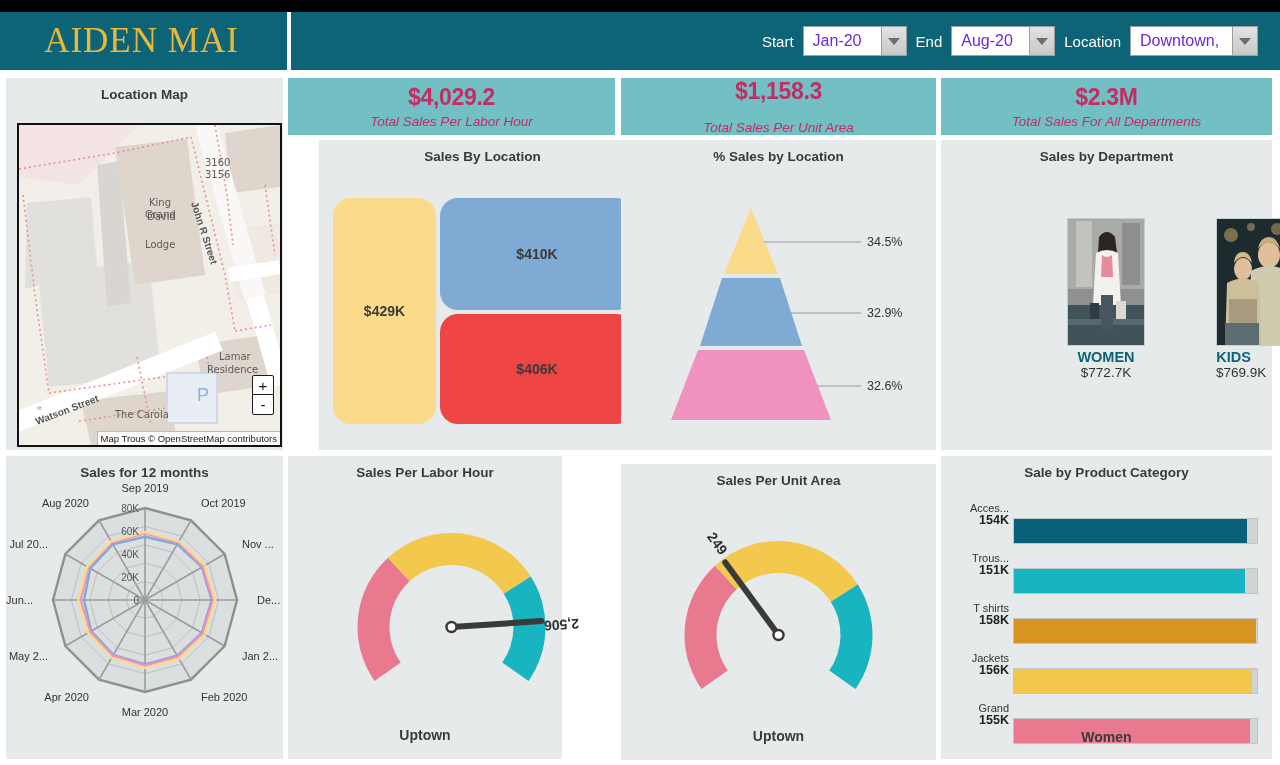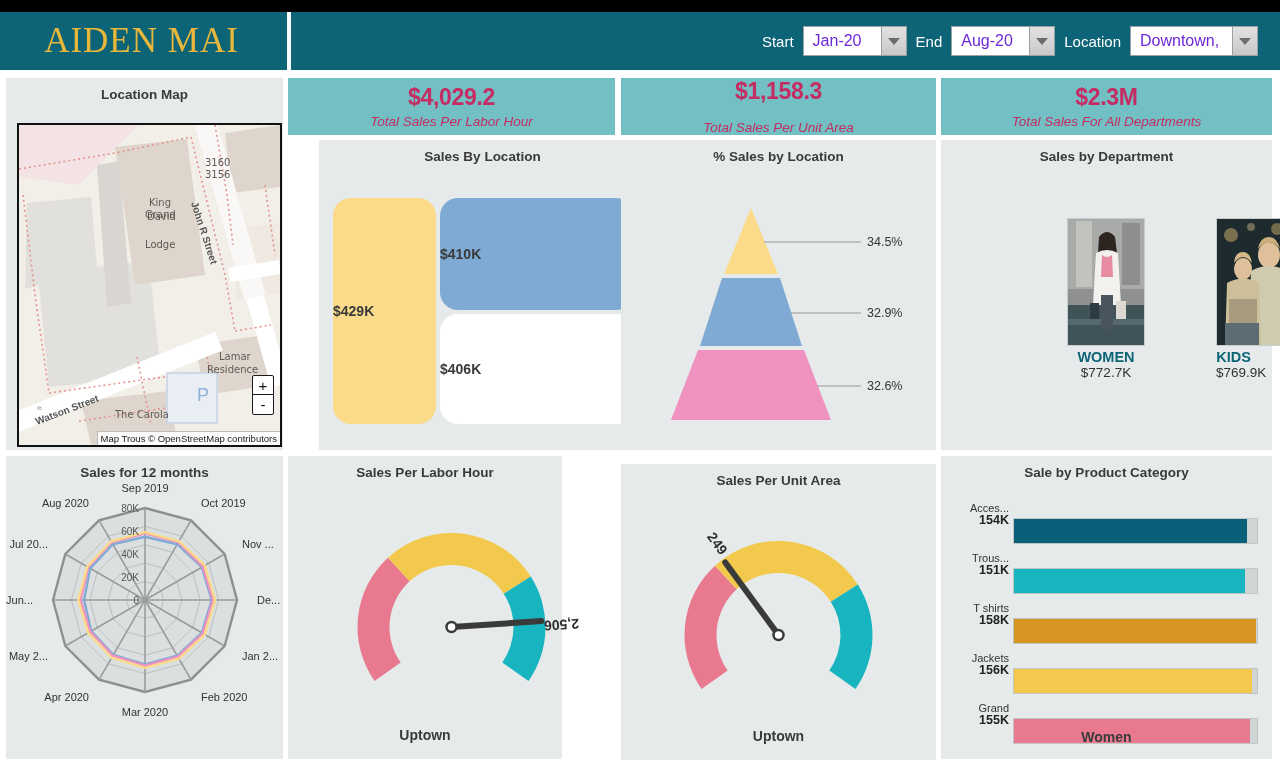--- a/index.html
+++ b/index.html
@@ -69,21 +69,21 @@
     border-left:1px solid #bbb; border-top:1px solid #bbb;
   }
   .zoomctl { position:absolute; right:6px; bottom:30px; width:22px;
              border:1.6px solid #1a1a1a; background:#fff; border-radius:2px; }
   .zoomctl div { height:19px; display:flex; align-items:center; justify-content:center;
                  font-size:15px; color:#111; }
   .zoomctl div:first-child { border-bottom:1.4px solid #1a1a1a; }
   .mlabel { position:absolute; font-size:10px; color:#5e5a55; font-family:"DejaVu Sans", sans-serif; line-height:12px; }
 
   
-  .tm { position:absolute; border-radius:18px; display:flex; align-items:center; justify-content:flex-start;
+  .tm { position:absolute; border-radius:18px; display:flex; align-items:center; justify-content:center;
         font-size:14px; font-weight:bold; color:#3a3a3a; }
 
   
   .dept { position:absolute; width:78px; text-align:center; }
   .dept .ph { width:78px; height:128px; border:1px solid #c7cccc; overflow:hidden; position:relative; }
   .dept .dn { font-size:14.5px; font-weight:bold; color:#0d6476; margin-top:3px; }
   .dept .dv { font-size:13.5px; color:#333; }
 
   
   .bar-row { position:absolute; left:12px; right:14px; height:30px; }
@@ -217,21 +217,21 @@
   </div>
 
   <div class="panel" style="left:288px; top:140px; width:327px; height:310px;margin-left:31px;">
     <div class="ptitle">Sales By Location</div>
     <div class="tm" style="left:14px; top:58px; width:103px; height:226px; background:#fbda8a;">
       <span>$429K</span>
     </div>
     <div class="tm" style="left:121px; top:58px; width:194px; height:112px; background:#7faad4;">
       <span>$410K</span>
     </div>
-    <div class="tm" style="left:121px; top:174px; width:194px; height:110px; background:#ffffff;">
+    <div class="tm" style="left:121px; top:174px; width:194px; height:110px; background:#ef4444;">
       <span>$406K</span>
     </div>
   </div>
 
   <div class="panel" style="left:621px; top:140px; width:315px; height:310px;">
     <div class="ptitle">% Sales by Location</div>
     <svg width="315" height="278" style="position:absolute; left:0; top:30px;">
       <polygon points="130,38 103,104 157,104" fill="#fbda8a"></polygon>
       <polygon points="101,108 159,108 181,176 79,176" fill="#7faad4"></polygon>
       <polygon points="77,180 183,180 210,250 50,250" fill="#f092c0"></polygon>

